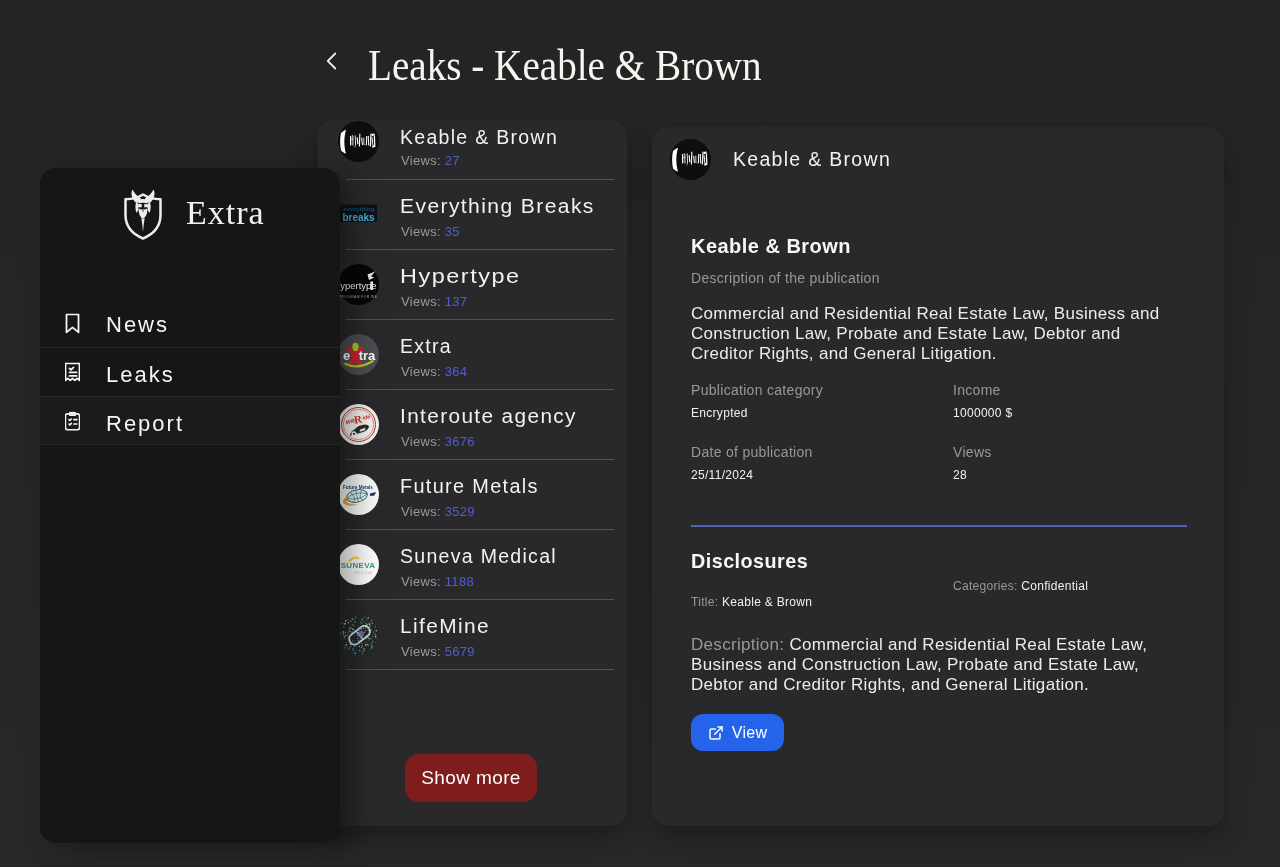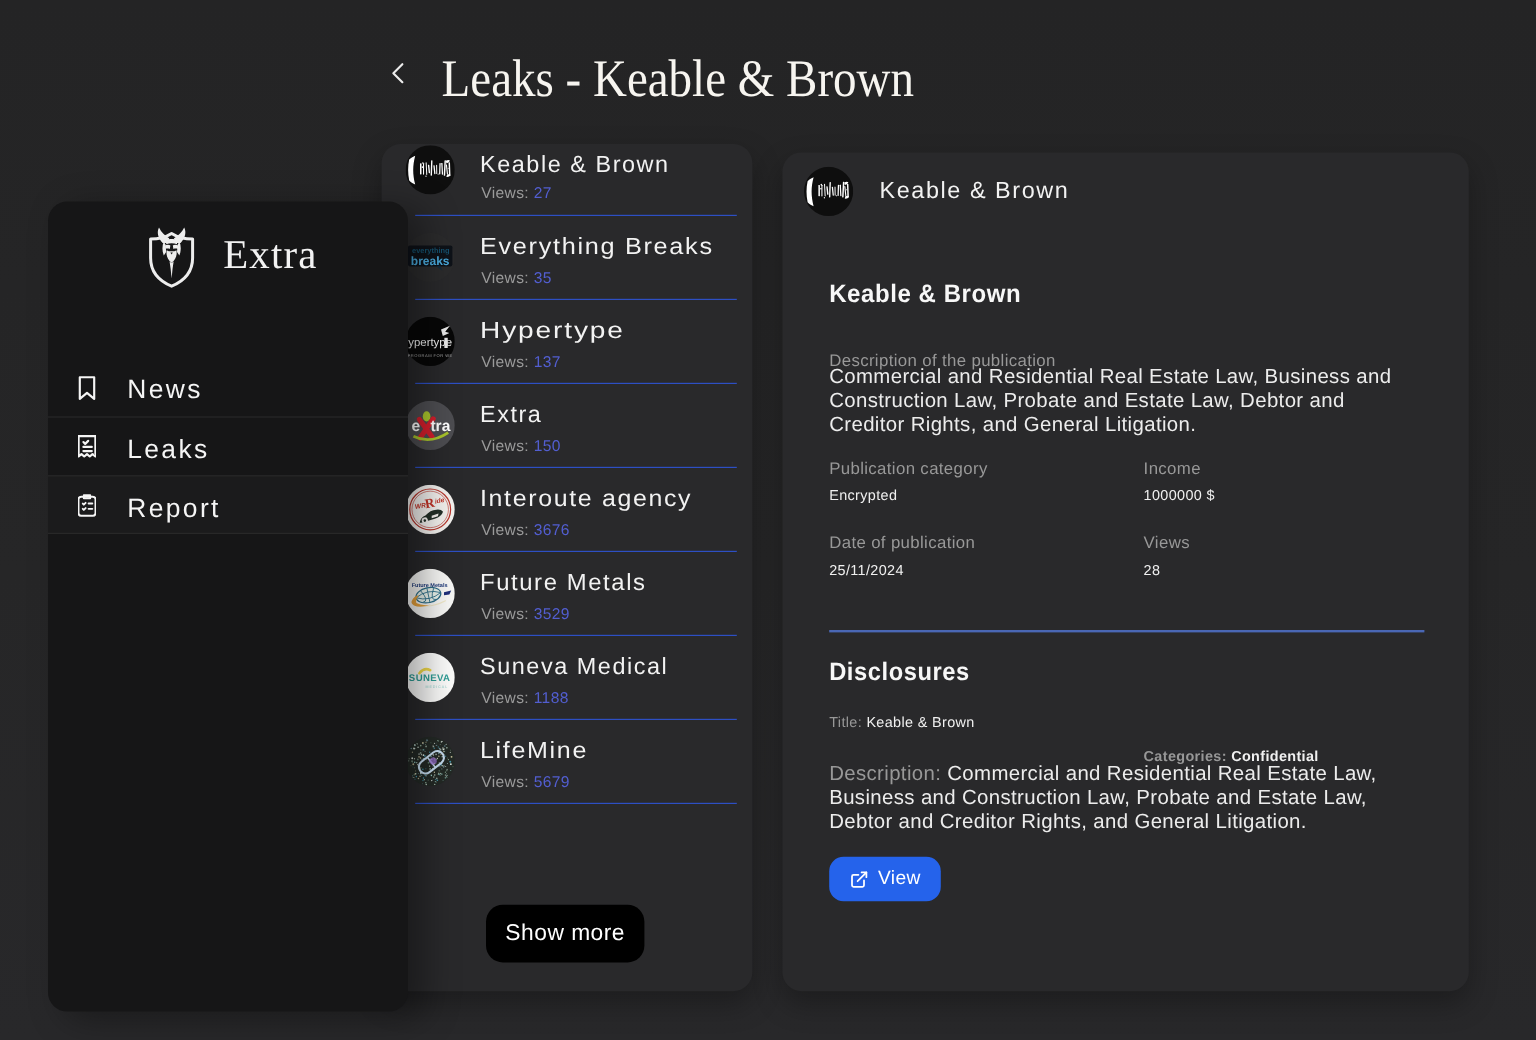--- a/index.html
+++ b/index.html
@@ -36,21 +36,21 @@
   .row .sep { position:absolute; left:28px; right:13px; bottom:0; height:1px; background:#2d4fc4; }
   .row .logo { position:absolute; left:20px; top:14px; width:41px; height:41px; }
   .row.first { height:60px; }
   .row.first .logo { top:1px; }
   .row .nm { position:absolute; left:82px; top:15px; font-size:19.5px; color:#f2f2f2; letter-spacing:1.3px; transform-origin:left top; white-space:nowrap; }
   .row.first .nm { top:6px; }
   .row .vw { position:absolute; left:83px; top:44px; font-size:13px; color:#9a9a9a; letter-spacing:0.3px; }
   .row.first .vw { top:33px; }
   .row .vw b { color:#525ed0; font-weight:400; }
   .showmore { position:absolute; left:87px; top:634px; width:132px; height:48px;
-              background:#000000; border-radius:14px; color:#fff; font-size:19px;
+              background:#7f1d1d; border-radius:14px; color:#fff; font-size:19px;
               display:flex; align-items:center; justify-content:center; letter-spacing:0.4px; }
 
   
   .rc-logo { position:absolute; left:18px; top:12px; width:41px; height:41px; }
   .rc-name { position:absolute; left:81px; top:21px; font-size:19.5px; color:#f2f2f2; letter-spacing:1.3px; }
   .rc-h2 { position:absolute; left:39px; font-size:21px; font-weight:700; color:#f7f7f7; letter-spacing:0.5px; transform-origin:left top; white-space:nowrap; }
   .lab { position:absolute; font-size:14px; color:#989898; letter-spacing:0.3px; }
   .val { position:absolute; font-size:12px; color:#f0f0f0; letter-spacing:0.3px; }
   .para { position:absolute; left:39px; font-size:17px; line-height:20px; color:#ececec; letter-spacing:0.3px; }
   .rc-hr { position:absolute; left:39px; width:496px; height:1.5px; background:#4a67b5; top:398px; }
@@ -124,21 +124,21 @@
   <div class="row">
     <svg class="logo" id="lg-extra" viewBox="0 0 41 41">
         <circle cx="20.5" cy="20.5" r="20.5" fill="#4d4d51"></circle>
 <ellipse cx="17.5" cy="13" rx="3.2" ry="4.2" fill="#a9c42c"></ellipse>
 <path d="M11.5 15.5 L22 30 M23 15 L12 31" stroke="#d41f2c" stroke-width="4.2" stroke-linecap="round"></path>
 <text x="8.5" y="25.5" font-size="13" fill="#ffffff" text-anchor="middle" font-family="Liberation Sans" font-weight="700">e</text>
 <text x="29" y="25.5" font-size="13" fill="#ffffff" text-anchor="middle" font-family="Liberation Sans" font-weight="700">tra</text>
 <path d="M6.5 29.5 q14 7 29 -3" stroke="#a9c42c" stroke-width="2.4" fill="none"></path>
       </svg>
     <div class="nm">Extra</div>
-    <div class="vw">Views: <b>150</b></div>
+    <div class="vw">Views: <b>364</b></div>
     <div class="sep"></div>
   </div>
   <div class="row">
     <svg class="logo" id="lg-interoute" viewBox="0 0 41 41">
         <circle cx="20.5" cy="20.5" r="20.5" fill="#f3f1ee"></circle>
 <circle cx="20.5" cy="20.5" r="17" fill="none" stroke="#b8342a" stroke-width="1"></circle>
 <circle cx="20.5" cy="20.5" r="15.2" fill="none" stroke="#b8342a" stroke-width="0.5"></circle>
 <g transform="rotate(-10 20 15)">
 <text x="12" y="18" font-size="5.5" fill="#c23327" text-anchor="middle" font-family="Liberation Sans" font-weight="700" font-style="italic">WR</text>
 <text x="20" y="19" font-size="11" fill="#c23327" text-anchor="middle" font-family="Liberation Serif" font-weight="700">R</text>
@@ -429,38 +429,38 @@
 <circle cx="17.0" cy="25.8" r="0.54" fill="#ffffff"></circle>
 <circle cx="35.5" cy="19.2" r="0.42" fill="#ffffff"></circle>
 <circle cx="27.1" cy="24.1" r="0.48" fill="#ffffff"></circle>
 <circle cx="14.1" cy="18.3" r="0.69" fill="#ffffff"></circle>
 <circle cx="30.2" cy="15.5" r="0.47" fill="#ffffff"></circle>
 <circle cx="14.4" cy="14.8" r="0.64" fill="#ffffff"></circle>
     </svg>
   <div class="rc-name">Keable &amp; Brown</div>
 
   <div class="rc-h2" style="top:107px; transform:scaleX(0.952);">Keable &amp; Brown</div>
-  <div class="lab" style="left:39px; top:165px;">Description of the publication</div>
+  <div class="lab" style="left:39px; top:143px;">Description of the publication</div>
   <div class="para" style="top:177px; width:480px;">Commercial and Residential Real Estate Law, Business and Construction Law, Probate and Estate Law, Debtor and Creditor Rights, and General Litigation.</div>
 
   <div class="lab" style="left:39px; top:255px;">Publication category</div>
   <div class="lab" style="left:301px; top:255px;">Income</div>
   <div class="val" style="left:39px; top:279px;">Encrypted</div>
   <div class="val" style="left:301px; top:279px;">1000000 $</div>
 
   <div class="lab" style="left:39px; top:317px;">Date of publication</div>
   <div class="lab" style="left:301px; top:317px;">Views</div>
   <div class="val" style="left:39px; top:341px;">25/11/2024</div>
   <div class="val" style="left:301px; top:341px;">28</div>
 
   <div class="rc-hr"></div>
 
   <div class="rc-h2" style="top:422px; transform:scaleX(0.94);">Disclosures</div>
   <div class="val" style="left:39px; top:468px;"><span class="gray">Title:</span> Keable &amp; Brown</div>
-  <div class="val" style="left:301px; top:496px;font-weight:bold;"><span class="gray">Categories:</span> Confidential</div>
+  <div class="val" style="left:301px; top:452px;"><span class="gray">Categories:</span> Confidential</div>
   <div class="para" style="top:508px; width:500px;"><span class="gray">Description:</span> Commercial and Residential Real Estate Law, Business and Construction Law, Probate and Estate Law, Debtor and Creditor Rights, and General Litigation.</div>
 
   <div class="viewbtn">
     <svg width="16" height="16" viewBox="0 0 24 24" fill="none" stroke="#ffffff" stroke-width="2.2" stroke-linecap="round" stroke-linejoin="round">
       <path d="M18 13v6a2 2 0 0 1-2 2H5a2 2 0 0 1-2-2V8a2 2 0 0 1 2-2h6"></path>
       <polyline points="15 3 21 3 21 9"></polyline>
       <line x1="10" y1="14" x2="21" y2="3"></line>
     </svg>
     <span>View</span>
   </div>

